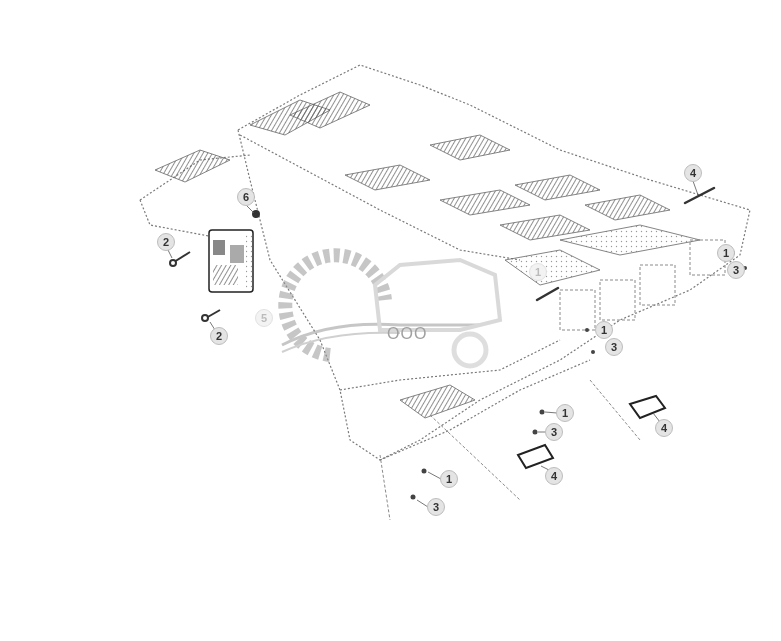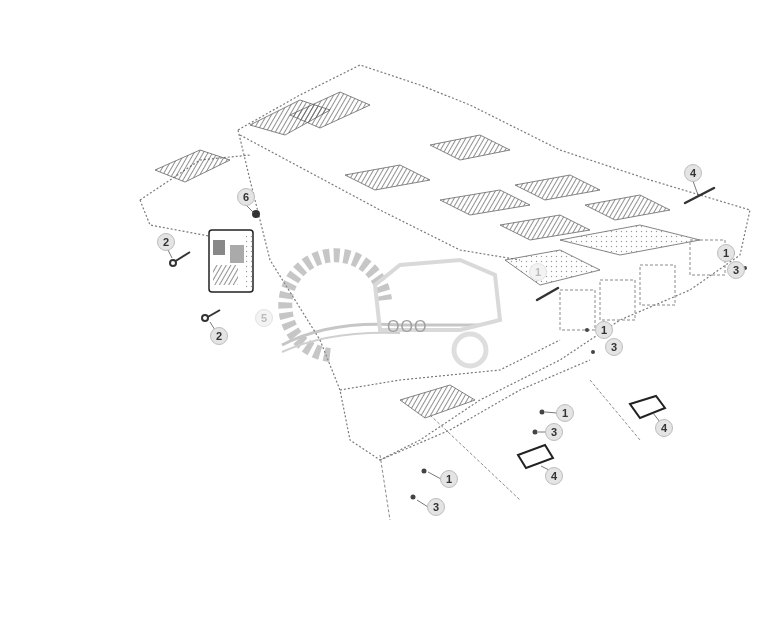--- a/index.html
+++ b/index.html
@@ -1,21 +1,21 @@
 <!DOCTYPE html>
 <html><head>
 <meta charset="utf-8">
 <style>
   html,body{margin:0;padding:0;background:#fff;}
   body{width:781px;height:641px;position:relative;overflow:hidden;font-family:"Liberation Sans",sans-serif;}
   #stage{position:absolute;left:0;top:0;width:781px;height:641px;}
   .callout{position:absolute;width:16px;height:16px;border-radius:50%;background:#e4e4e4;border:1px solid #bdbdbd;
     font:bold 11px "Liberation Sans",sans-serif;color:#333;text-align:center;line-height:16px;transform:translate(-50%,-50%);}
   .callout.faded{color:#bbb;background:#f3f3f3;border-color:#e2e2e2;}
-  .wm-ooo{position:absolute;left:387px;top:318px;font:16px "Liberation Sans",sans-serif;color:#a0a0a0;letter-spacing:1px;}
+  .wm-ooo{position:absolute;left:387px;top:325px;font:16px "Liberation Sans",sans-serif;color:#a0a0a0;letter-spacing:1px;}
   .wm-name{position:absolute;left:310px;top:336px;font:28px "Liberation Serif",serif;color:#9a9a9a;letter-spacing:0px;}
 </style>
 </head>
 <body>
 
 <div id="stage">
   <svg width="781" height="641" viewBox="0 0 781 641">
     <defs>
       <pattern id="hatch" width="4" height="4" patternUnits="userSpaceOnUse" patternTransform="rotate(30)">
         <line x1="0" y1="0" x2="0" y2="4" stroke="#555" stroke-width="1.3"></line>

